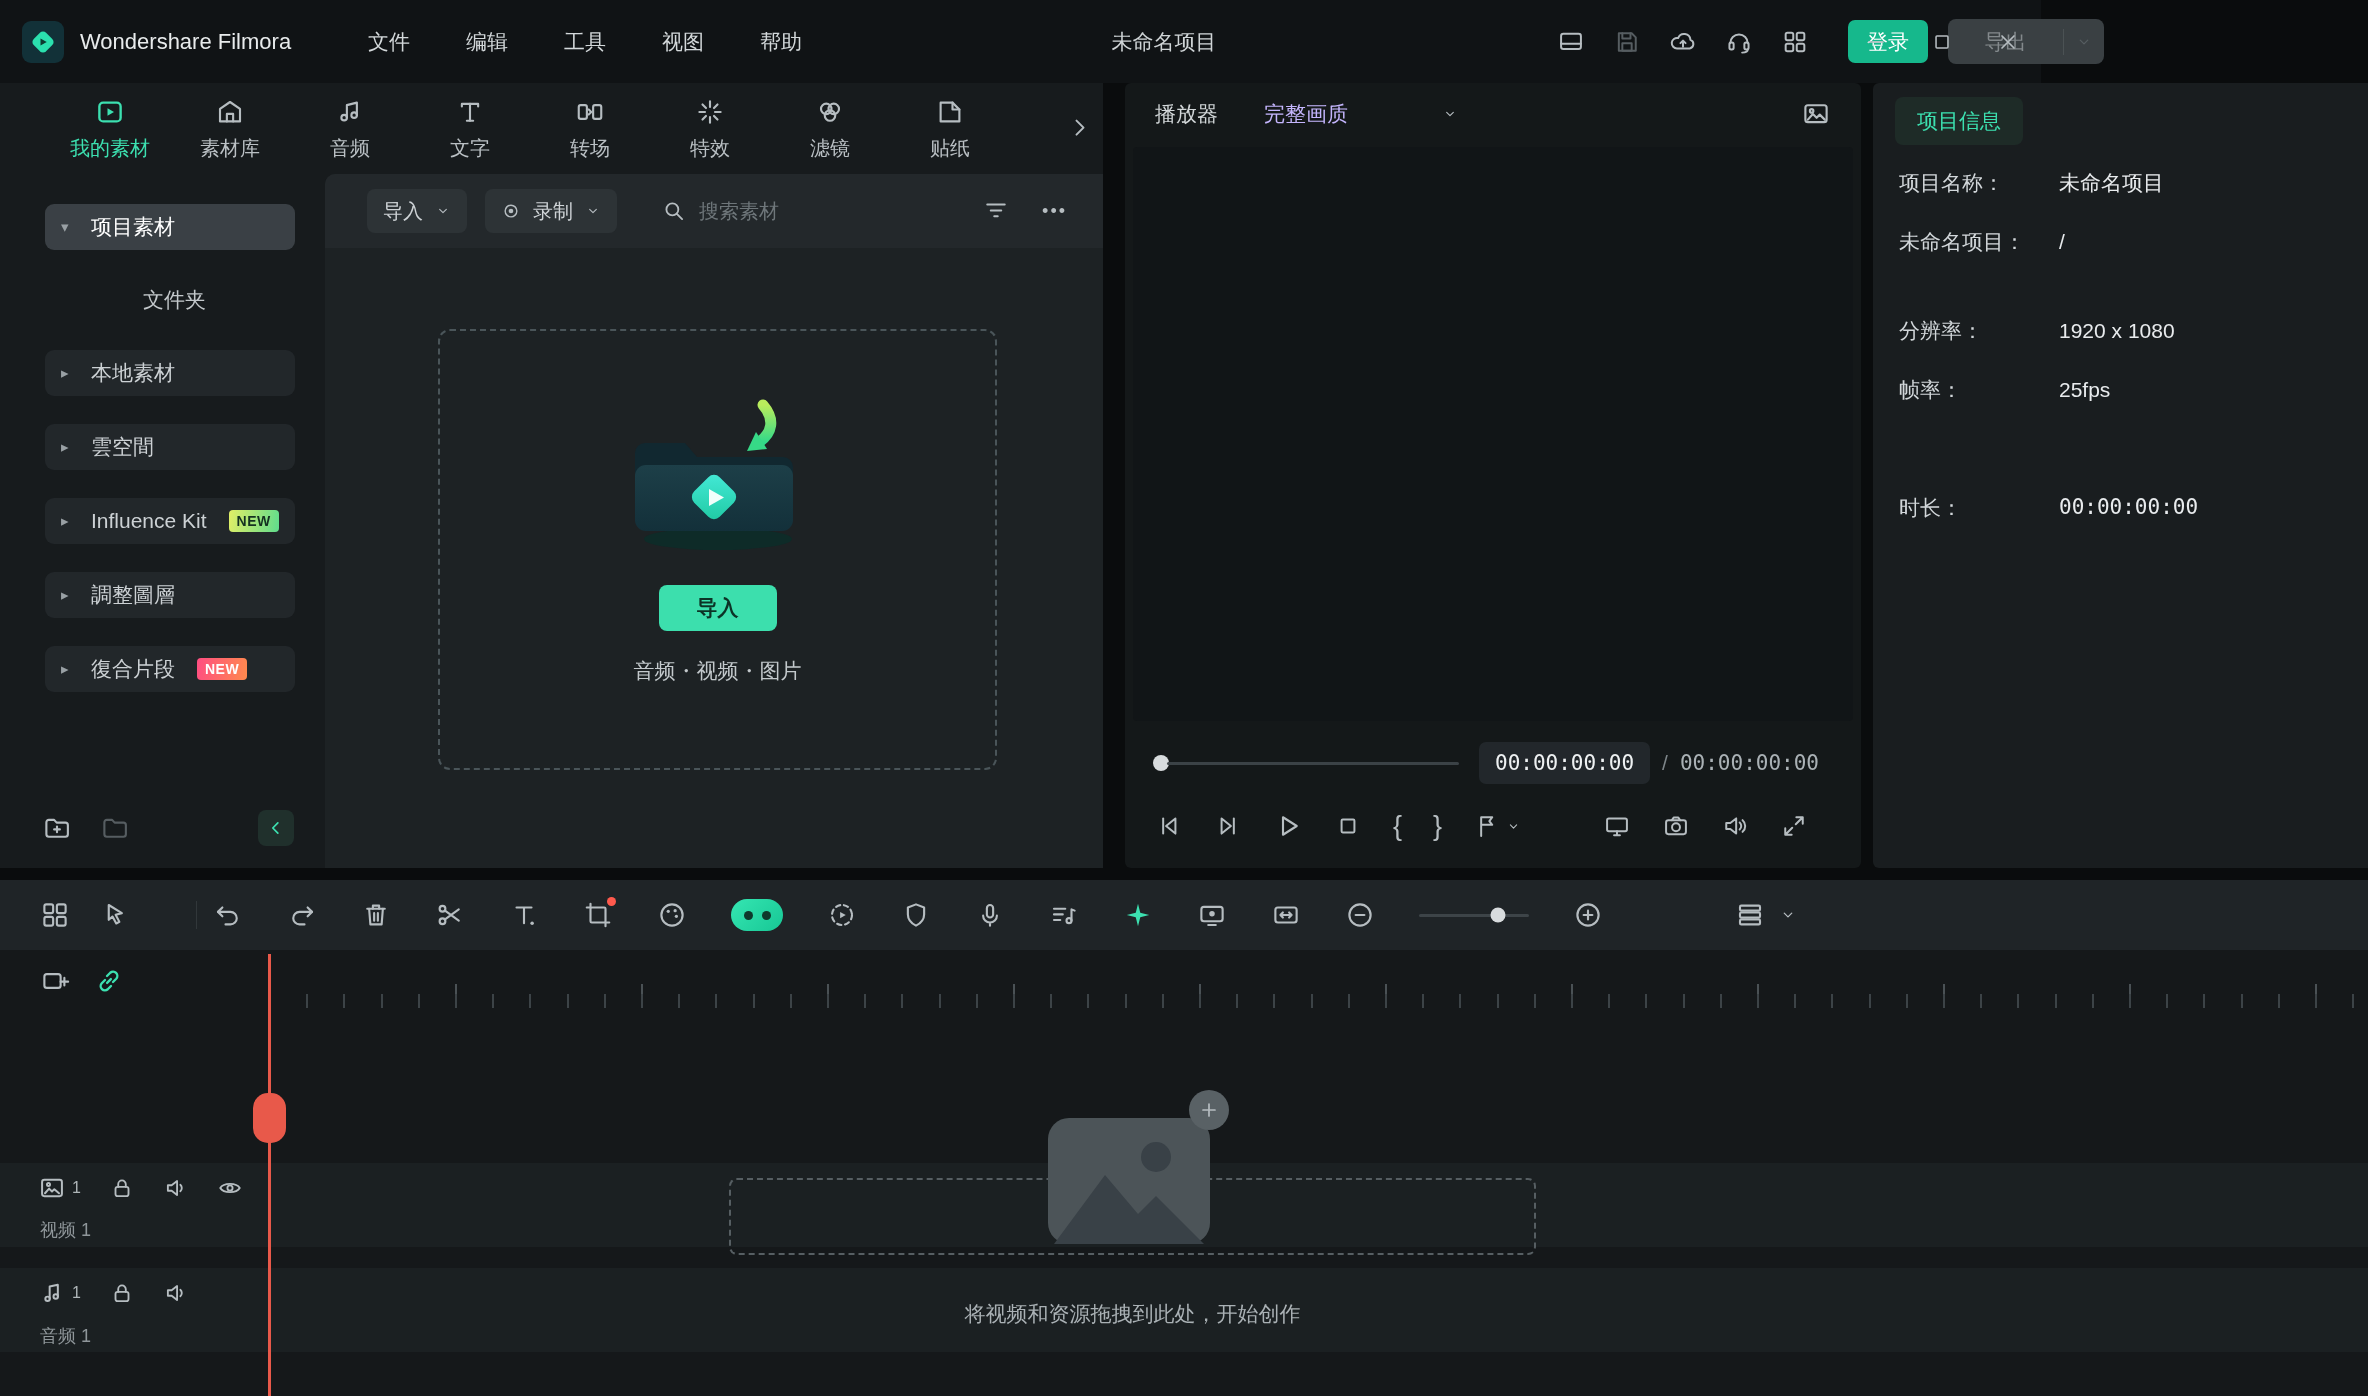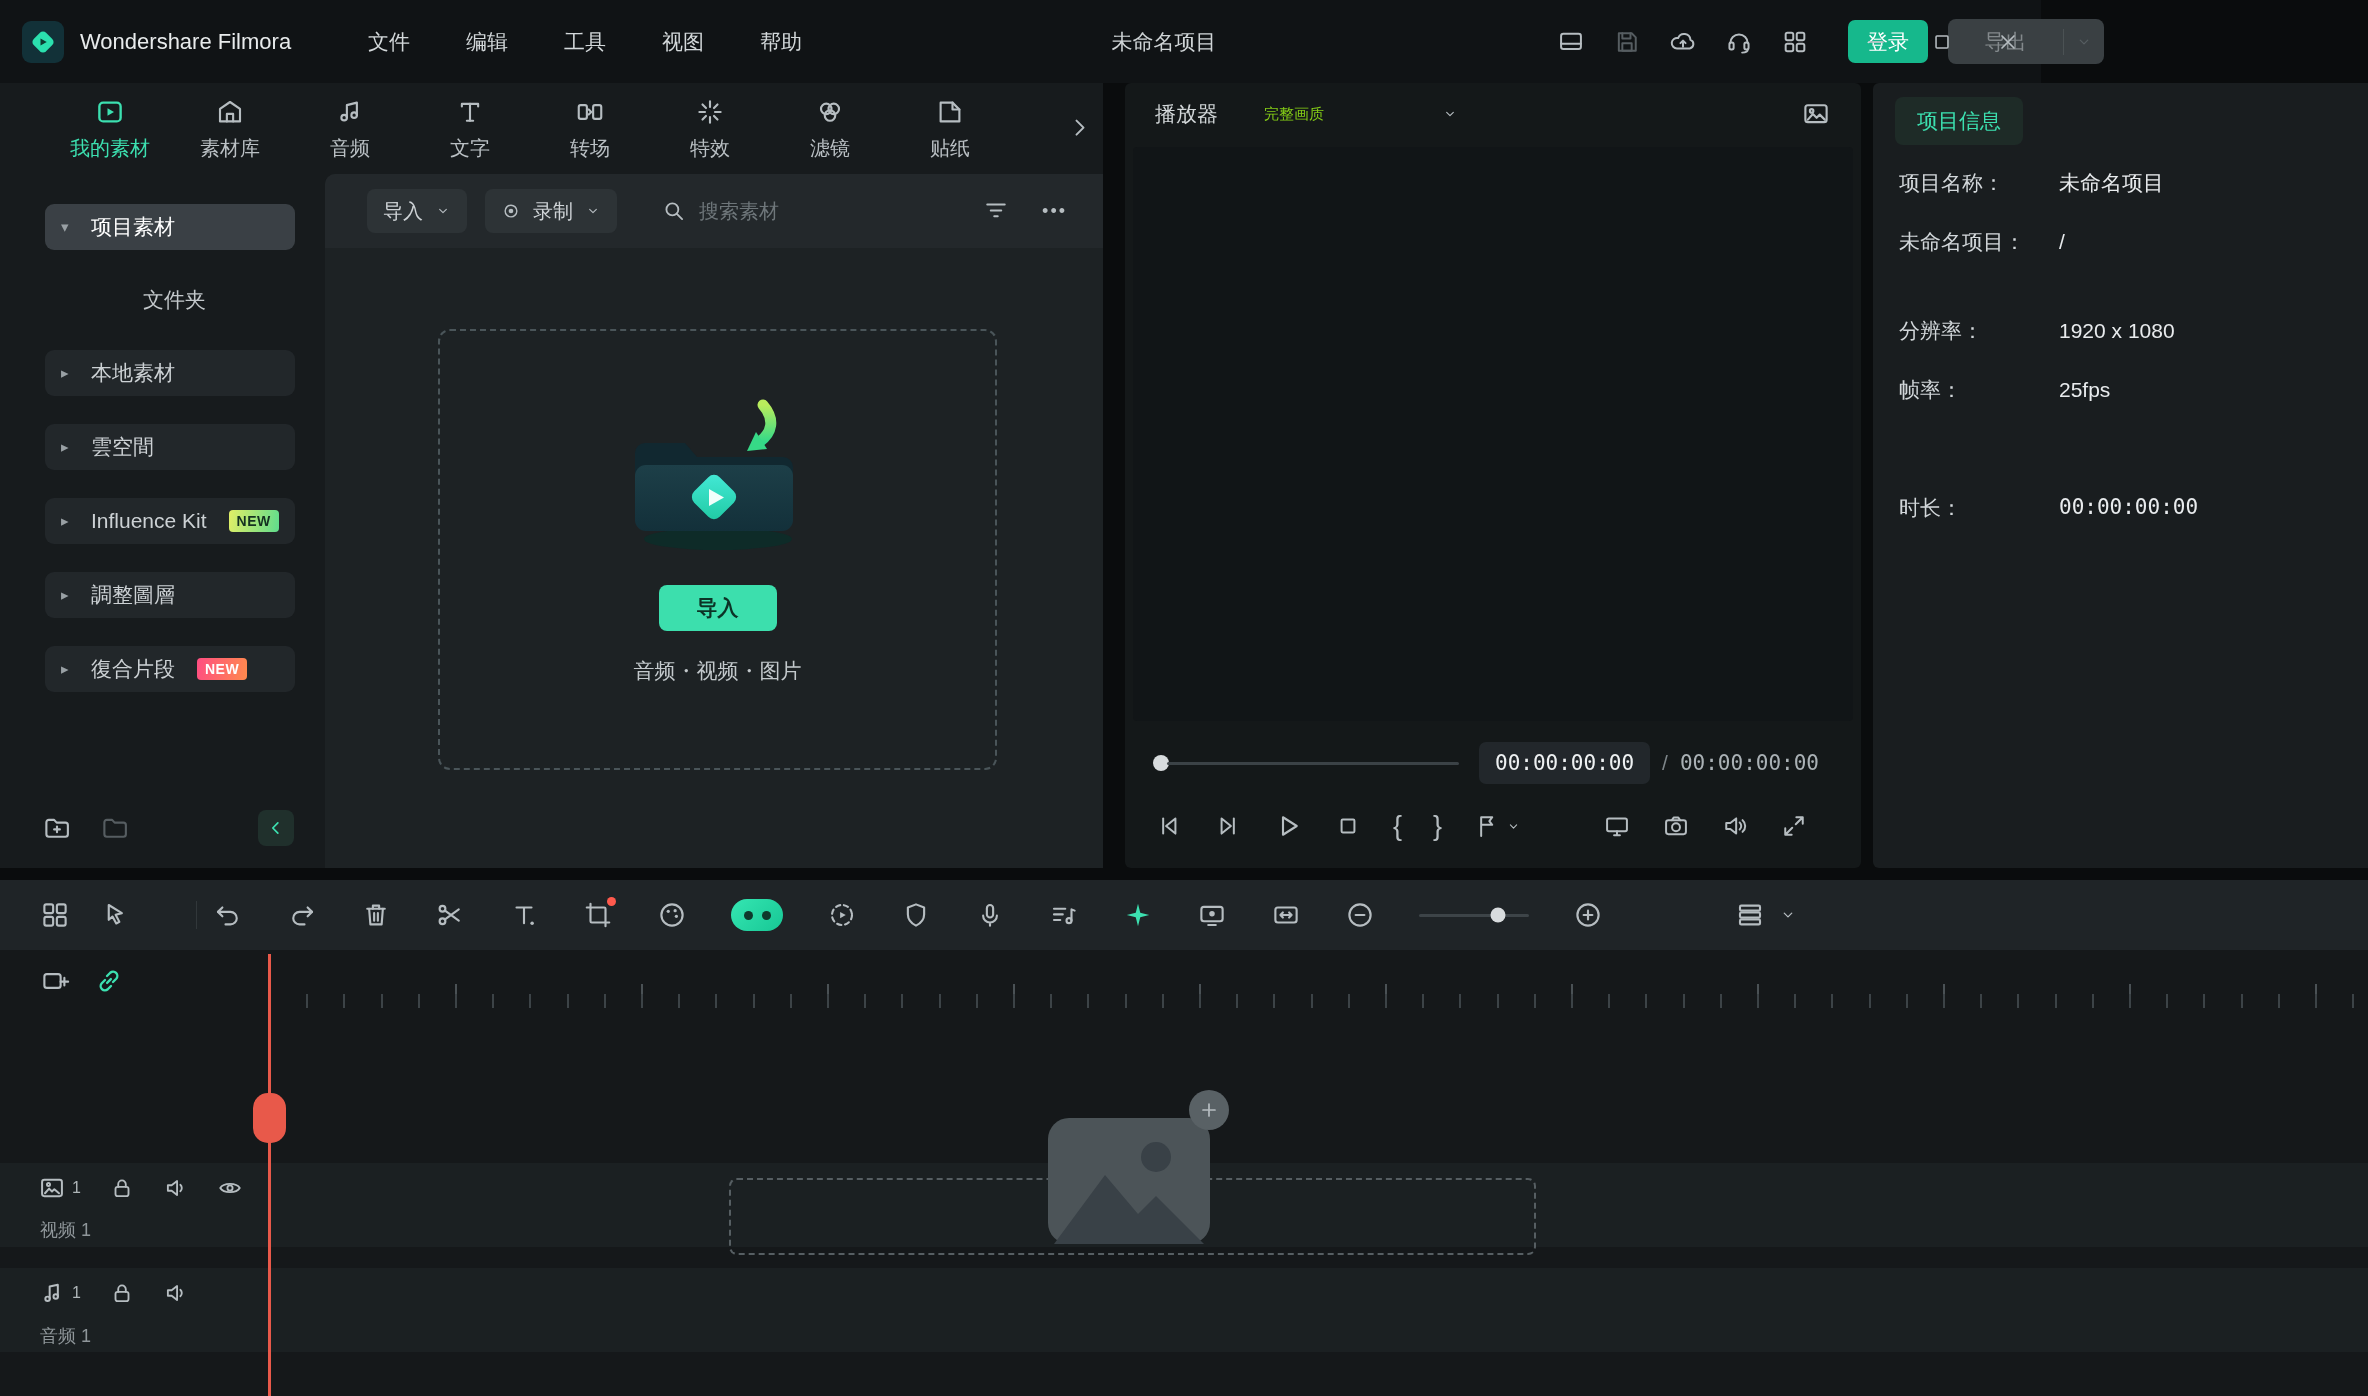--- a/index.html
+++ b/index.html
@@ -65,21 +65,21 @@
   .search-input{background:none;border:none;outline:none;color:#ced3d6;font-size:20px;width:230px;font-family:inherit}
   .search-input::placeholder{color:#6e767a}
   .spacer{flex:1}
   .dz{position:absolute;left:113px;top:155px;width:559px;height:441px;border:2px dashed #4a5559;border-radius:12px;display:flex;flex-direction:column;align-items:center}
   .dz-import{margin-top:26px;width:118px;height:46px;border:none;border-radius:8px;background:#3cdfad;color:#0c3326;font-size:21px;font-weight:bold;font-family:inherit}
   .dz-hint{margin-top:26px;font-size:21px;color:#c3c9cc}
 
   
   .phead{position:absolute;left:0;top:0;width:100%;height:62px;display:flex;align-items:center;padding:0 30px}
   .ptitle{font-size:21px;color:#d2d7d9}
-  .quality{margin-left:36px;width:214px;display:flex;align-items:center;justify-content:space-between;font-size:15px;color:#84cc16;padding:8px 10px;border-radius:6px}
+  .quality{margin-left:36px;width:214px;display:flex;align-items:center;justify-content:space-between;font-size:21px;color:#c4b5fd;padding:8px 10px;border-radius:6px}
   .preview{position:absolute;left:8px;top:64px;right:8px;height:574px;background:#111517;border-radius:4px}
   .seek{position:absolute;left:28px;top:660px;right:16px;height:40px;display:flex;align-items:center}
   .knob{width:16px;height:16px;border-radius:50%;background:#d7dbdd;flex:none}
   .seek-track{width:292px;height:3px;background:#3b4246;border-radius:2px;flex:none;margin-left:-2px}
   .timebox{margin-left:20px;background:#22272b;border-radius:7px;padding:9px 16px;font-size:21px;color:#eef1f2}
   .timesep{margin:0 12px;font-size:21px;color:#7e868a}
   .duration{font-size:21px;color:#aab1b5}
   .pctrl{position:absolute;left:30px;top:714px;height:58px;display:flex;align-items:center;gap:31px}
   .brace{font-size:27px;color:#b6bdc1;line-height:1}
   .mgrp{display:flex;align-items:center;gap:5px}
@@ -733,18 +733,19 @@
           <path d="M2 42 L19 19 L30 32 L36 26 L52 42 Z" fill="#394147"></path>
         </svg>
     </div>
     <div class="tl-plus">
       <span class="c">
           <svg class="s" width="24" height="24" viewBox="0 0 24 24">
             <path d="M12 6 v12 M6 12 h12" stroke="#e7ebec"></path>
           </svg>
         </span>
     </div>
+    <div class="tl-hint">将视频和资源拖拽到此处，开始创作</div>
 
     <div class="ph-line"></div>
     <div class="ph-handle"></div>
   </section>
 
 </div>
 
 </body></html>

